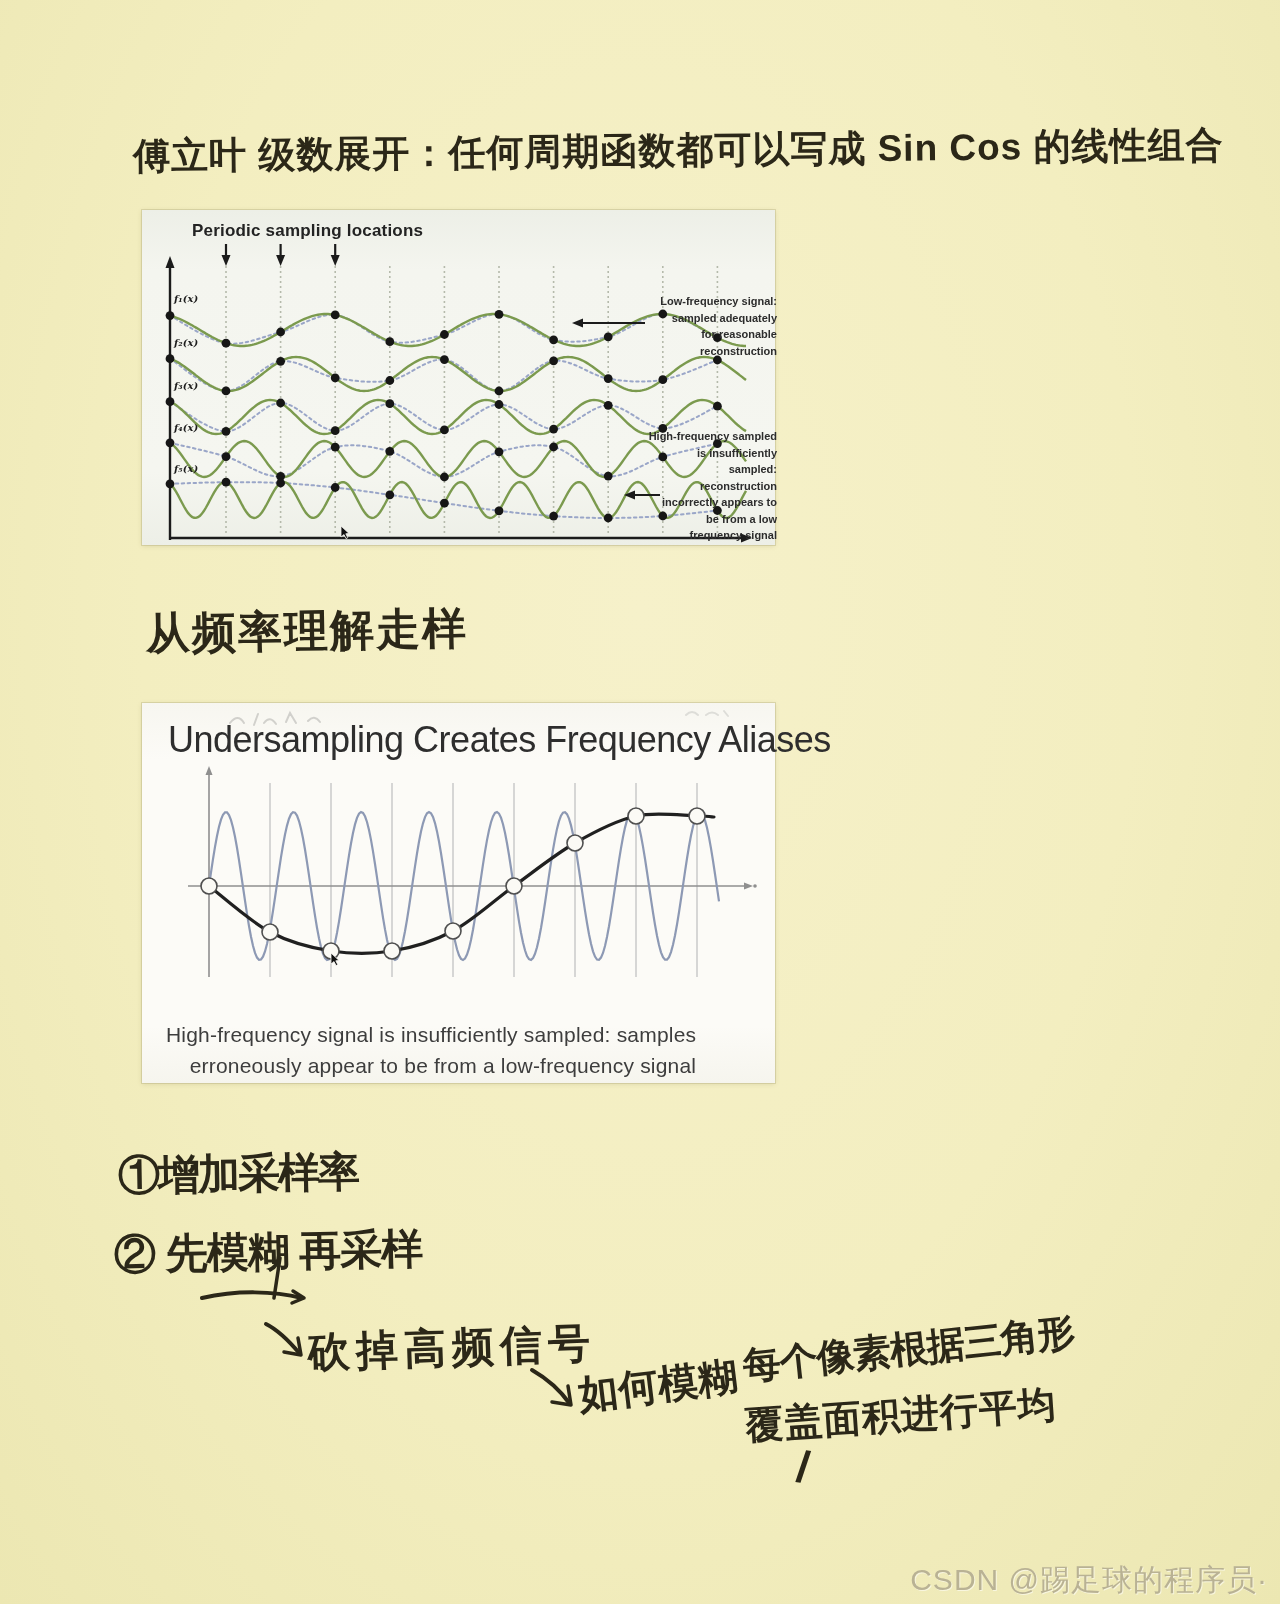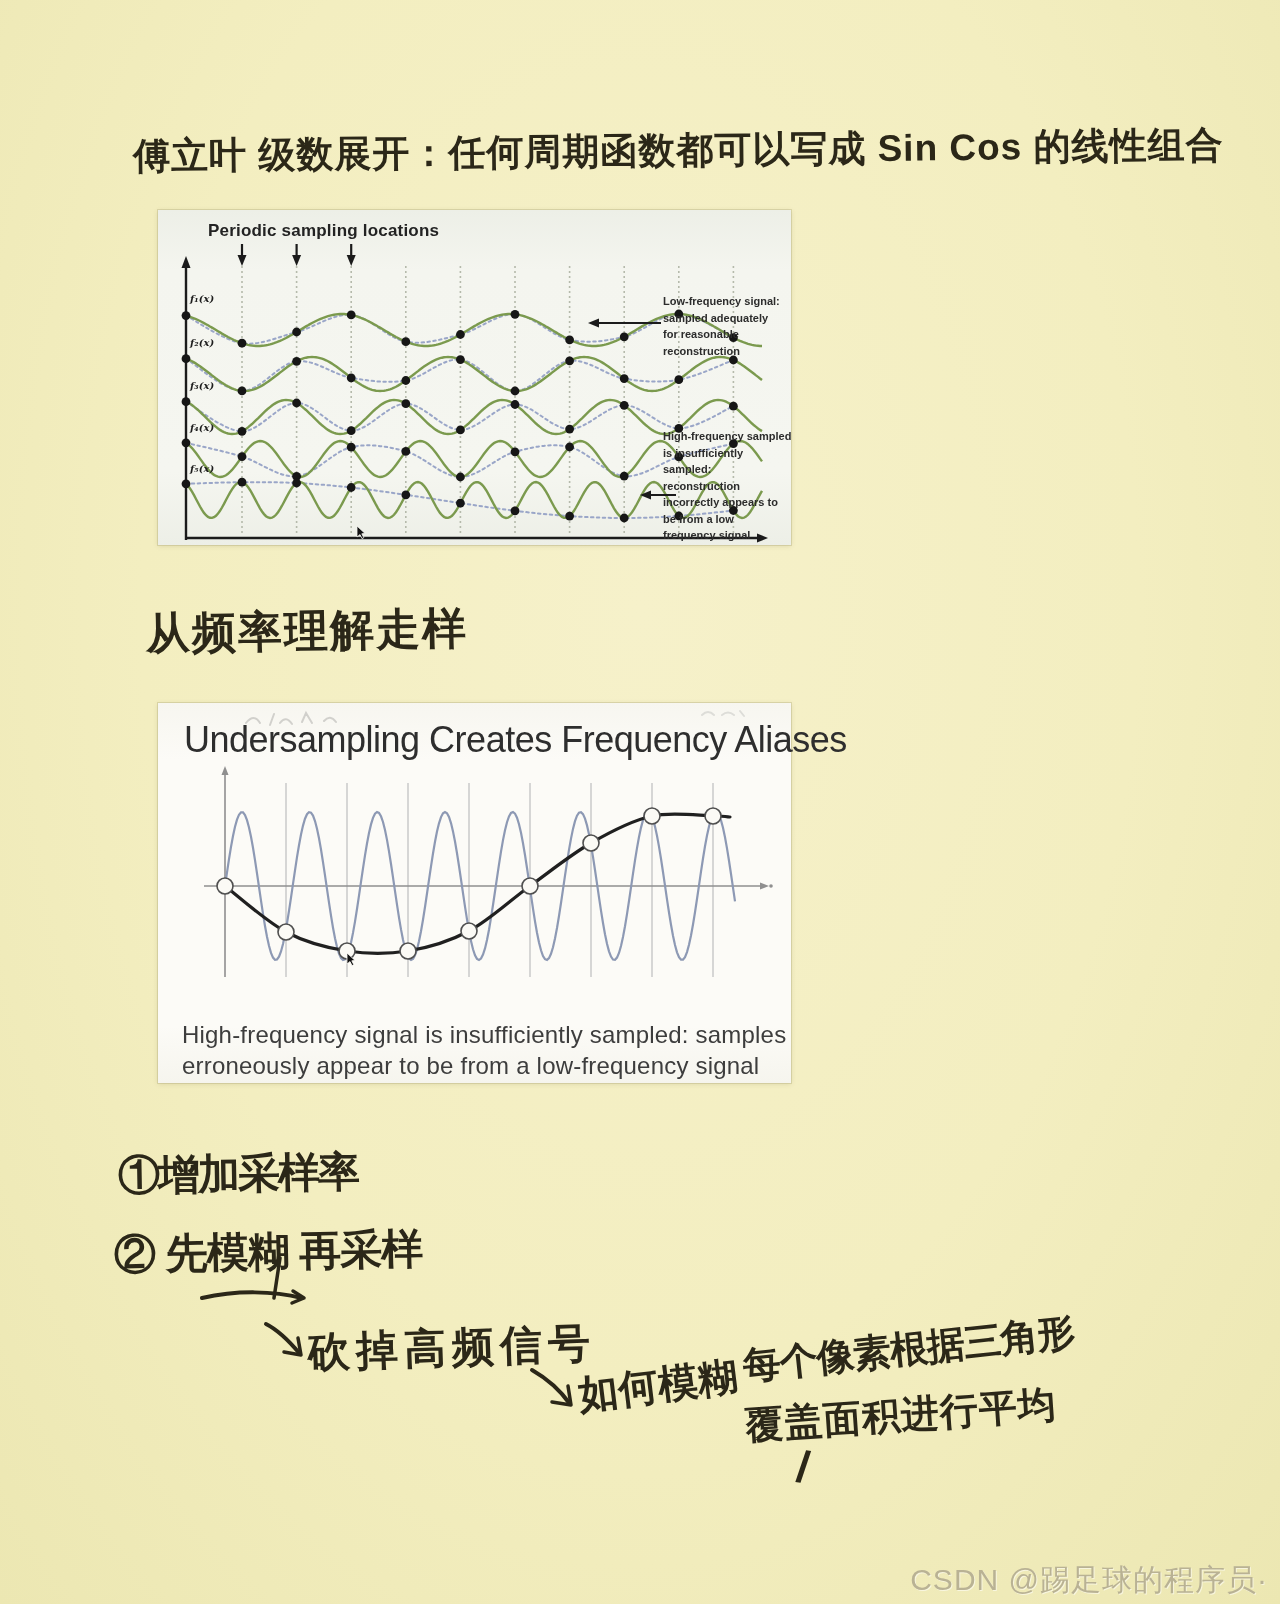--- a/index.html
+++ b/index.html
@@ -14,37 +14,37 @@
   .hw-section2{left:146px;top:602px;font-size:44px;letter-spacing:2px;transform:rotate(-1deg);}
   .hw-point1{left:118px;top:1146px;font-size:42px;letter-spacing:-2px;transform:rotate(-1deg);}
   .hw-point2{left:114px;top:1224px;font-size:42px;letter-spacing:-1px;transform:rotate(-1.2deg);}
   .hw-branch1{left:308px;top:1320px;font-size:42px;letter-spacing:6px;transform:rotate(-2deg);}
   .hw-branch2{left:578px;top:1358px;font-size:40px;letter-spacing:0px;transform:rotate(-7deg);}
   .hw-side1{left:742px;top:1324px;font-size:38px;letter-spacing:-1px;transform:rotate(-6deg);}
   .hw-side2{left:745px;top:1390px;font-size:38px;letter-spacing:1px;transform:rotate(-4deg);}
   .hw-tick{left:797px;top:1442px;font-size:44px;transform:rotate(8deg);}
   .stroke-svg{position:absolute;overflow:visible;}
   
-  .card{position:absolute;left:158px;width:633px;
-        box-shadow:0 0 0 1px rgba(175,168,120,.35), 0 1px 5px rgba(110,100,50,.18);}
+  .card{position:absolute;left:142px;width:633px;
+        box-shadow:0 0 0 1px rgba(175,168,120,.35), 0 1px 5px rgba(110,100,50,.18);text-align:right;}
   .card-fig1{top:210px;height:335px;
         background:linear-gradient(180deg,#edefe7 0%,#f4f5ef 18%,#f5f6f0 78%,#edefe7 100%);}
   .card-fig2{top:703px;height:380px;
         background:linear-gradient(180deg,#f7f6f0 0%,#fcfbf7 15%,#fcfbf7 85%,#f6f5ee 100%);}
   .card svg.plot{position:absolute;inset:0;}
   .fig1-title{position:absolute;left:50px;top:11px;font-size:17px;font-weight:bold;
         color:#232323;letter-spacing:.2px;}
   .wave-label{position:absolute;font-family:"DejaVu Serif","Liberation Serif",serif;
         font-style:italic;font-weight:600;font-size:10px;color:#1d1d1d;}
   .ann{position:absolute;left:505px;width:130px;font-size:11px;font-weight:bold;
         color:#2c2c2c;line-height:16.5px;white-space:nowrap;}
   .ann-low{top:83px;} .ann-high{top:218px;}
   .fig2-title{position:absolute;left:26px;top:16px;font-size:36px;font-weight:500;
         color:#2e2e2e;letter-spacing:-.5px;white-space:nowrap;}
-  .fig2-caption{position:absolute;left:24px;top:316px;font-size:24px;color:#3d3d3d;
+  .fig2-caption{position:absolute;left:24px;top:316px;font-size:21px;color:#3d3d3d;
         line-height:31px;letter-spacing:.2px;}
   .cursor{position:absolute;width:12px;height:15px;}
   .smudge{position:absolute;opacity:.3;}
   .watermark{position:absolute;right:12px;top:1560px;font-size:30px;letter-spacing:1px;
         color:#b9b294;text-shadow:1px 1px 0 rgba(255,255,255,.55);}
 </style>
 </head>
 <body>
 
 <div class="page">

